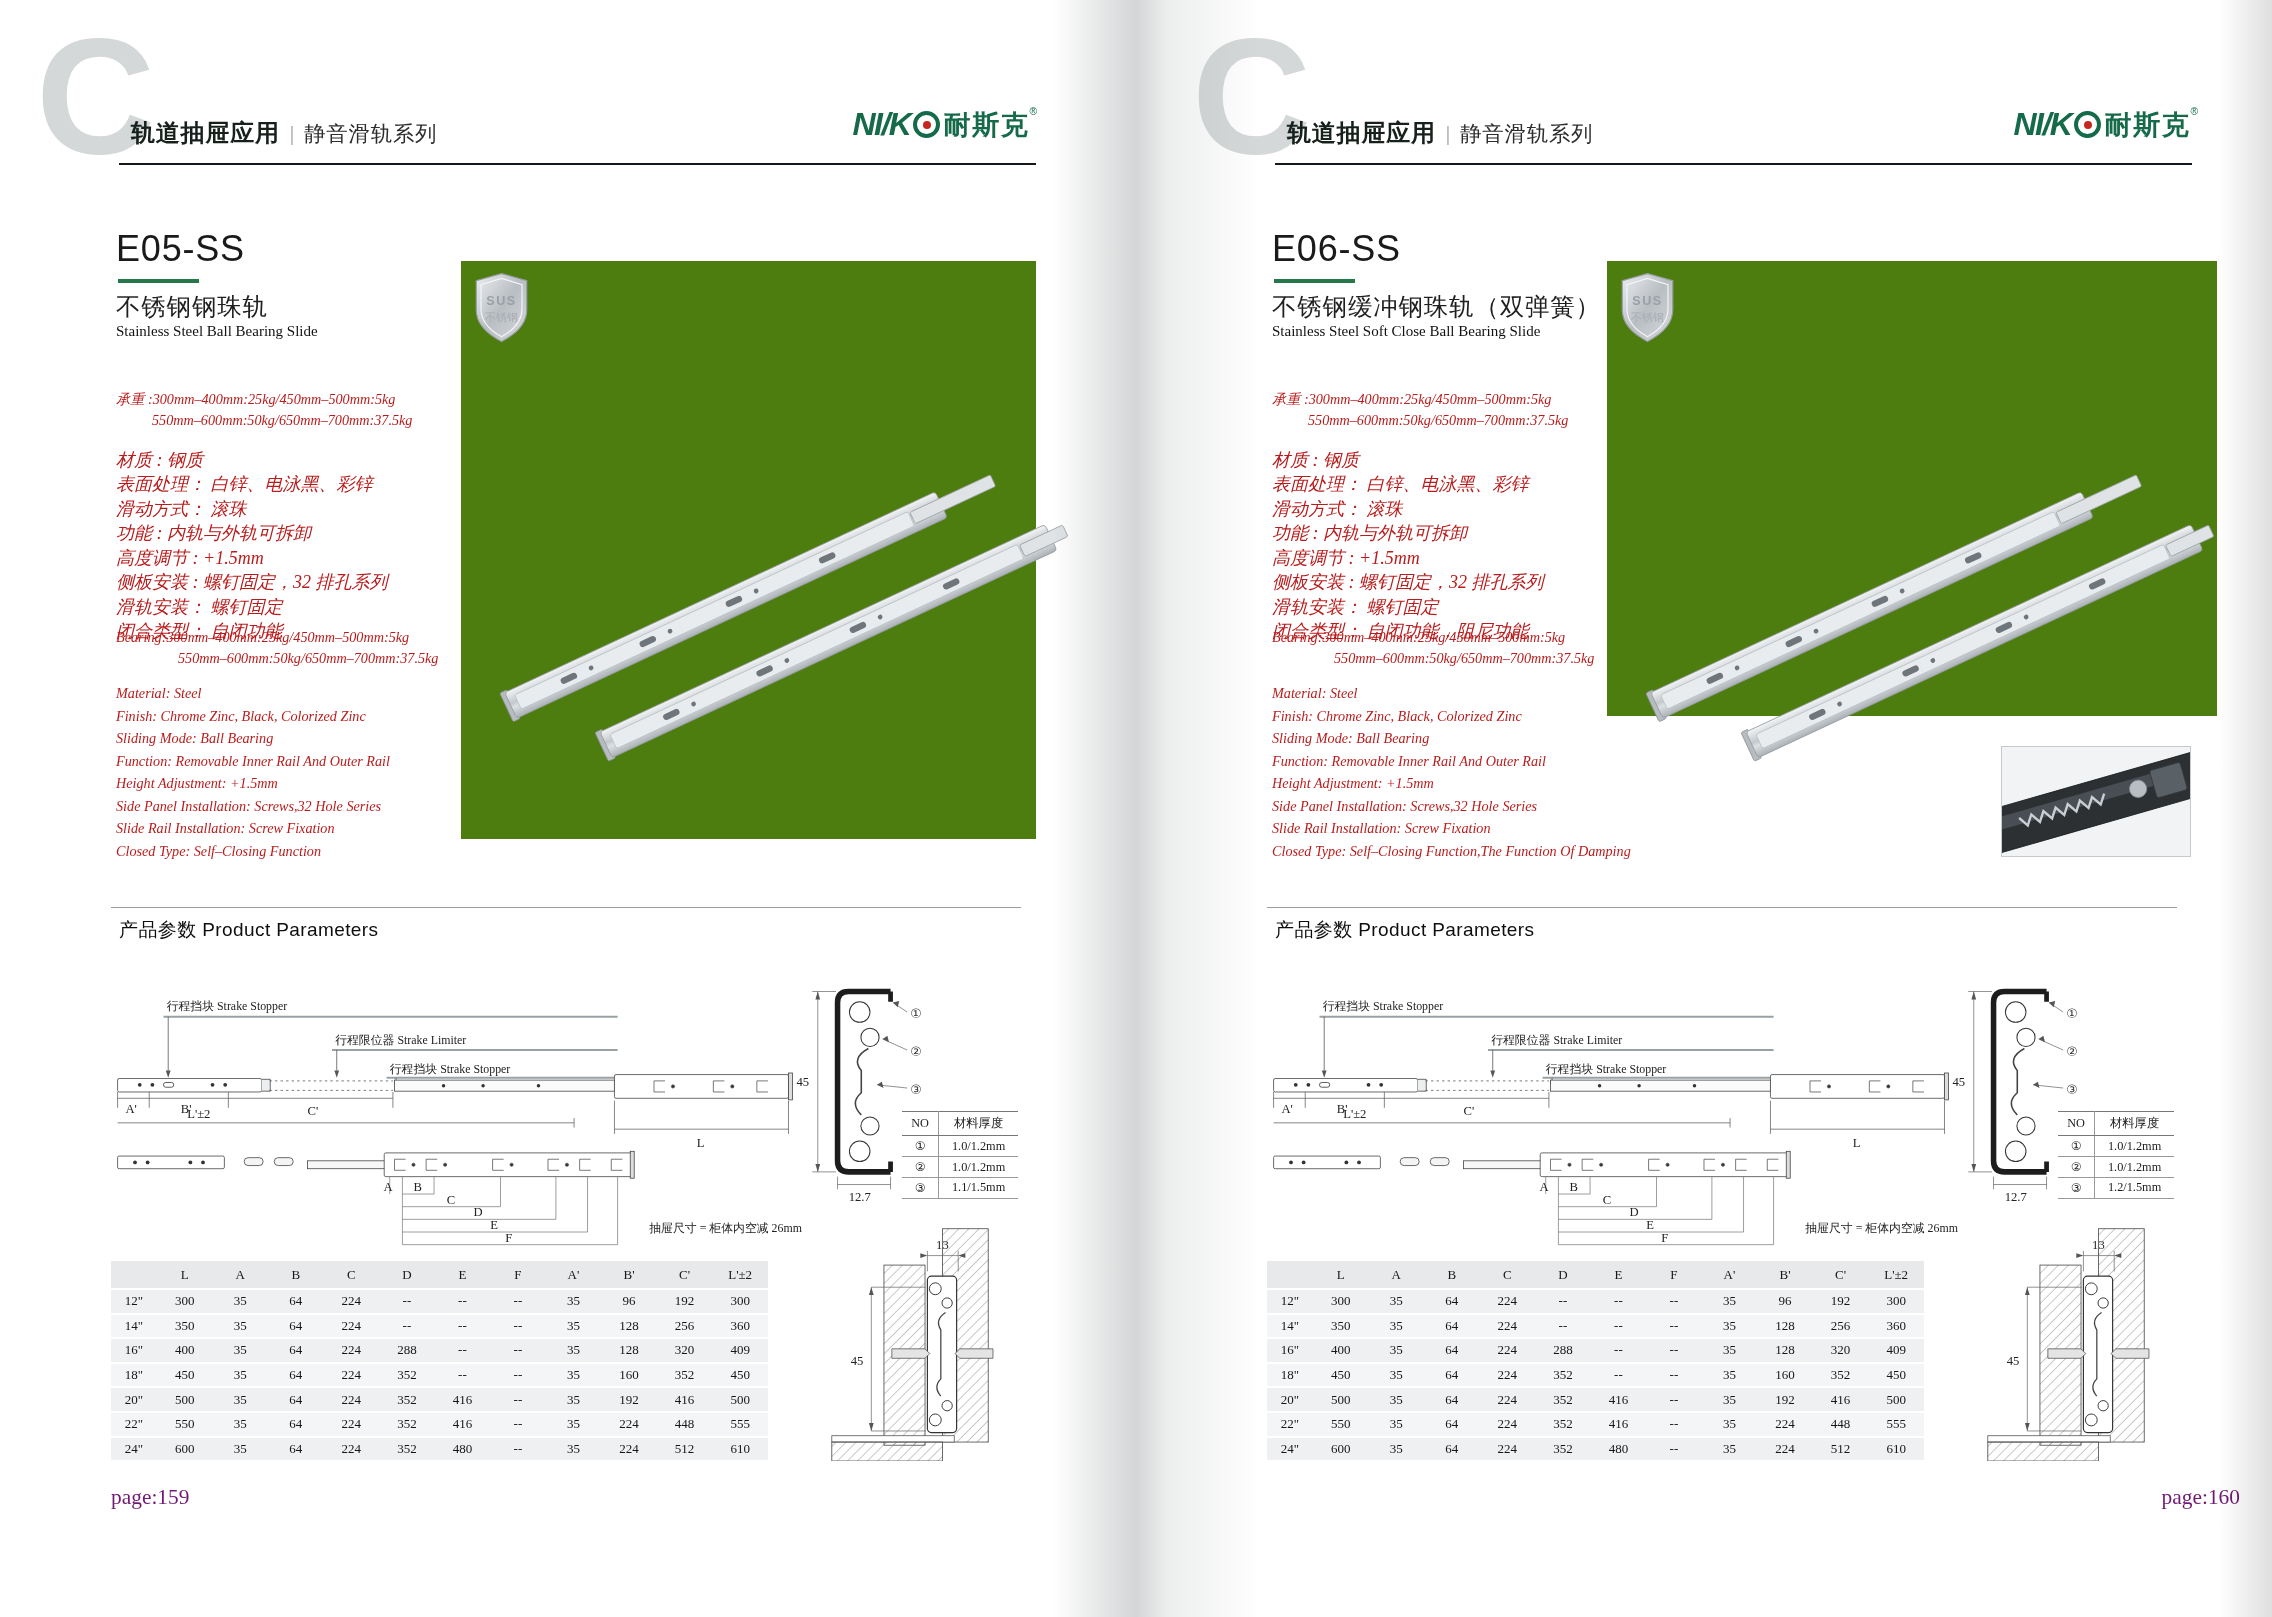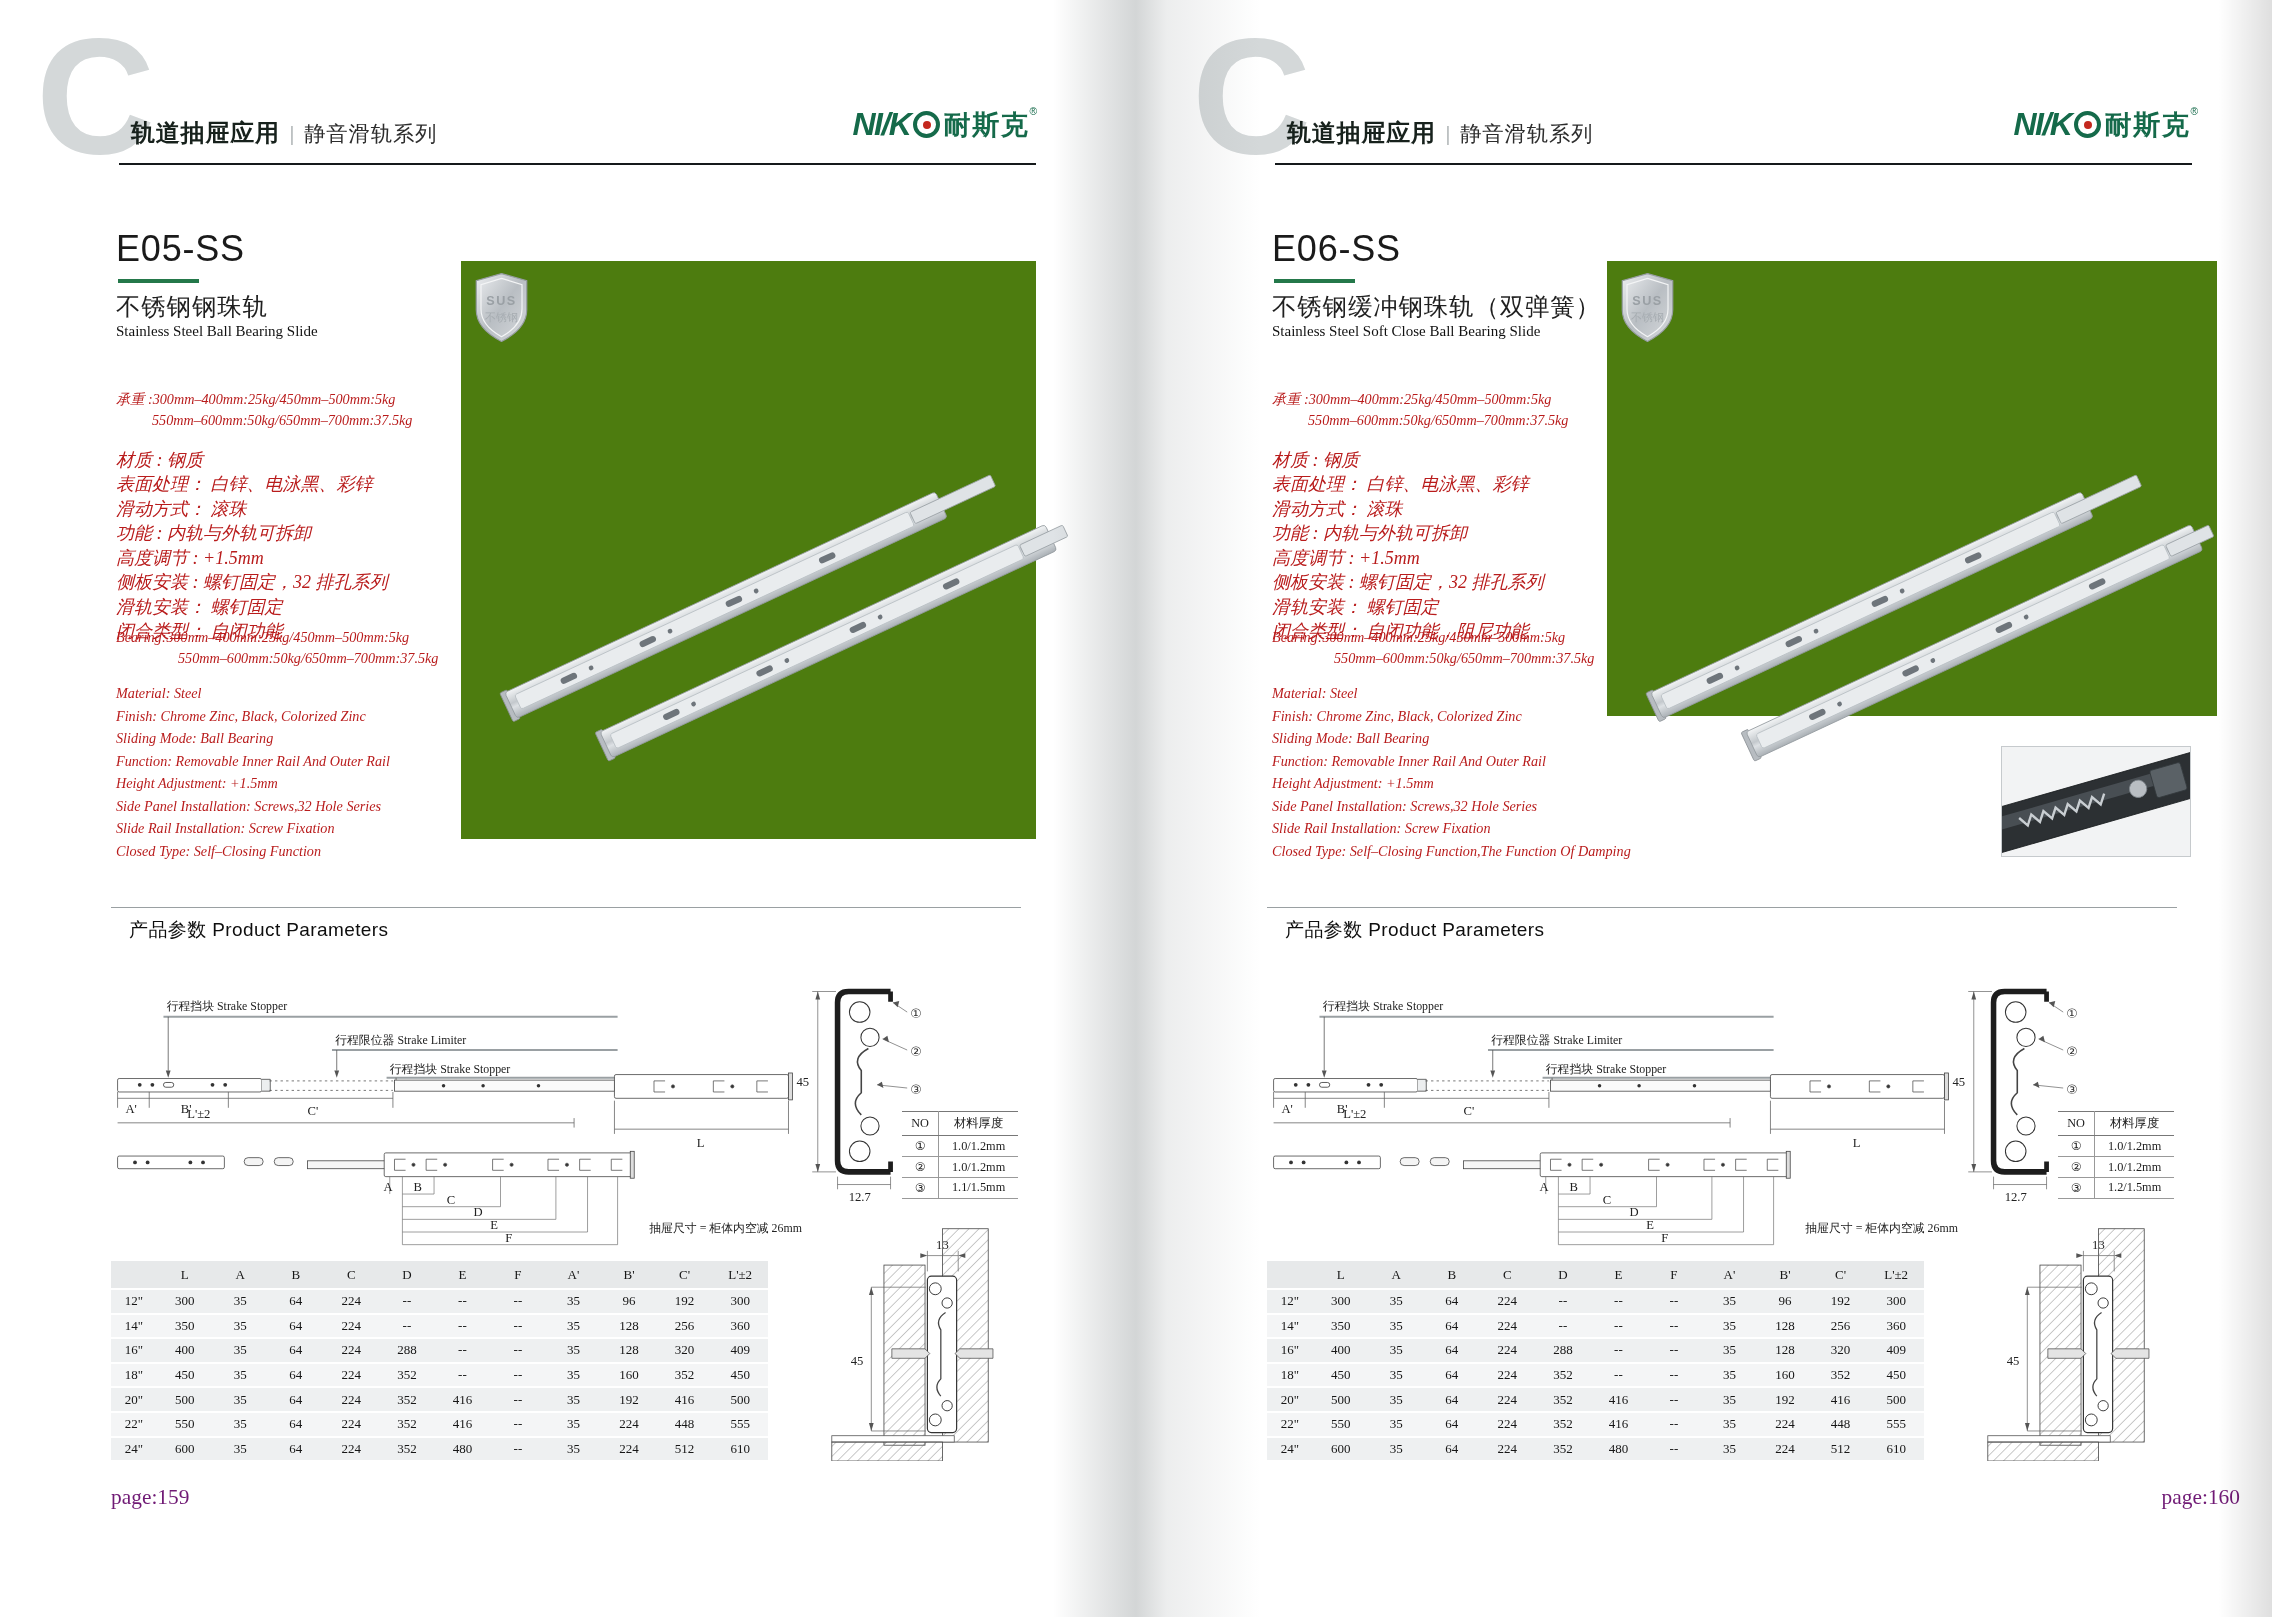--- a/index.html
+++ b/index.html
@@ -38,21 +38,21 @@
   .spec{font-family:"Liberation Serif",serif;color:#b91c1c;font-style:italic;}
   .spec-zh{left:116px;top:389px;width:372px;}
   .spec-en{left:116px;top:627px;width:396px;}
   .ld1{font-size:14.2px;line-height:20.6px;}
   .ld2{font-size:14.2px;line-height:20.6px;padding-left:36px;}
   .spec-en .ld2{padding-left:62px;}
   .zh-lines{margin-top:17.4px;font-size:18px;line-height:24.5px;}
   .en-lines{margin-top:14.2px;font-size:14.2px;line-height:22.5px;}
 
   .sec-line{left:111px;top:907px;width:910px;height:1.2px;background:#9aa0a2;}
-  .sec-head{left:129px;top:917px;font-size:19px;color:#0e0e0e;letter-spacing:0.4px;}
+  .sec-head{left:119px;top:917px;font-size:19px;color:#0e0e0e;letter-spacing:0.4px;}
 
   svg.diagram{left:111px;top:982px;}
   svg.install{left:822px;top:1224px;}
   .dt{font-family:"Liberation Serif",serif;font-size:15px;fill:#222;}
   .dm{font-family:"Liberation Serif",serif;font-size:16px;fill:#222;}
   .circ{font-family:"DejaVu Sans",sans-serif;font-size:16px;fill:#333;}
 
   table.no-table{left:902px;top:1111px;width:116px;border-collapse:collapse;font-family:"Liberation Serif",serif;font-size:12.3px;text-align:center;color:#1c1c1c;}
   .no-table th{font-weight:normal;border-top:1.2px solid #777;border-bottom:1.2px solid #777;padding:3.2px 1.6px;}
   .no-table td{border-bottom:0.8px solid #999;padding:2.4px 1.6px;}

